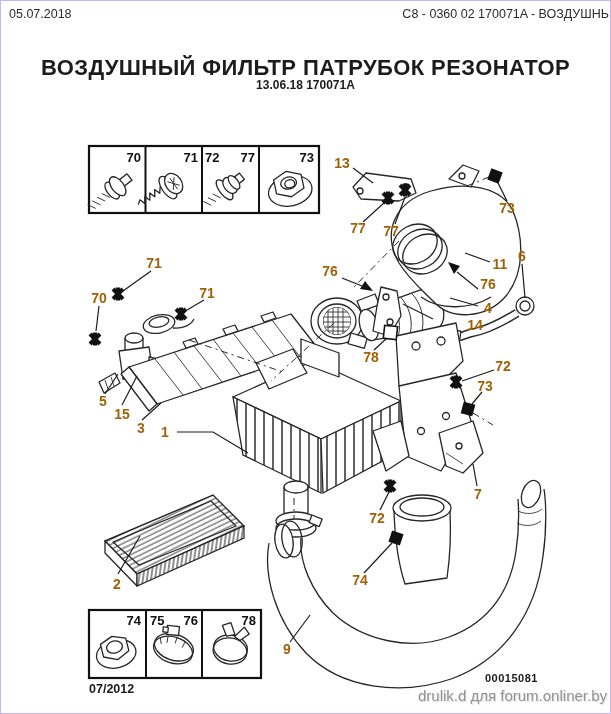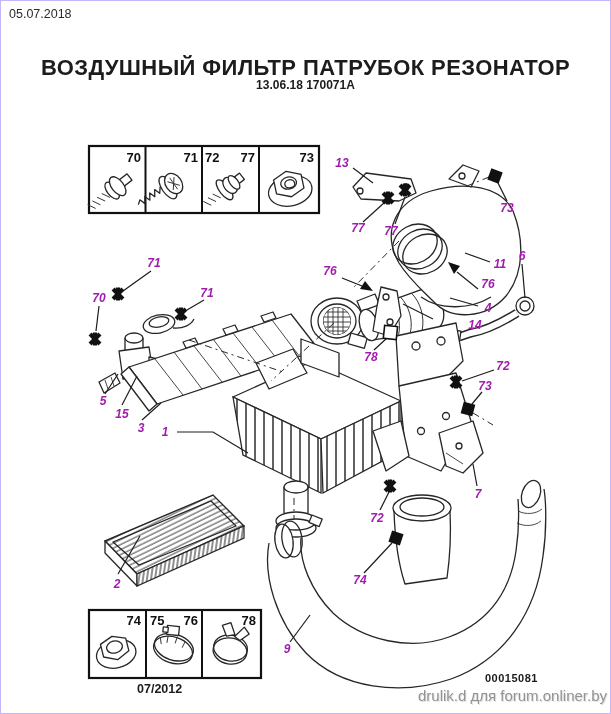--- a/index.html
+++ b/index.html
@@ -4,38 +4,39 @@
 <style>
   html,body{margin:0;padding:0;background:#fff;}
   #page{position:relative;width:611px;height:714px;background:#fff;overflow:hidden;
         font-family:"Liberation Sans",sans-serif;color:#1c1c1c;box-sizing:border-box;
         border:1px solid #c4b5fd;}
   .hdr-date{position:absolute;left:8px;top:6px;font-size:12.5px;color:#2b2b2b;}
   .hdr-ref{position:absolute;right:1px;top:6px;font-size:12.5px;color:#2b2b2b;white-space:nowrap;}
   .hdr-code{position:absolute;left:0;right:0;top:35px;text-align:center;font-size:12px;font-weight:bold;margin-top:42px;}
   .hdr-title{position:absolute;left:0;right:0;top:54px;text-align:center;font-size:22px;font-weight:bold;letter-spacing:.4px;}
   #diagram{position:absolute;left:0;top:0;width:611px;height:714px;}
-  .callout{position:absolute;transform:translate(-50%,-50%);font-size:12px;font-weight:bold;color:#a21caf;line-height:1;font-style:italic;}
-  .ft-rev{position:absolute;left:88px;top:681px;font-size:12.5px;font-weight:bold;margin-left:48px;}
+  .callout{position:absolute;transform:translate(-50%,-50%);font-size:14px;font-weight:bold;color:#a16207;line-height:1;}
+  .ft-rev{position:absolute;left:88px;top:681px;font-size:12.5px;font-weight:bold;}
   .ft-plate{position:absolute;left:484px;top:671px;font-size:11px;font-weight:bold;letter-spacing:.5px;}
   .ft-wm{position:absolute;right:3px;top:686px;font-size:15px;font-weight:normal;color:#939393;
          text-shadow:1px 1px 0 #e2e2e2;white-space:nowrap;}
   text.lg{font:bold 13px "Liberation Sans",sans-serif;fill:#111;}
   .ln{stroke:#1c1c1c;stroke-width:1.2;fill:none;}
   .dash{stroke:#2a2a2a;stroke-width:1;fill:none;stroke-dasharray:7 4 2 4;}
   .pt{stroke:#262626;stroke-width:1.3;fill:#fff;stroke-linejoin:round;}
   .ptn{stroke:#262626;stroke-width:1.3;fill:none;stroke-linejoin:round;}
   .thin{stroke:#333;stroke-width:.9;fill:none;}
 </style>
 </head>
 <body>
 
 <div id="page">
 
   <div class="hdr-date">05.07.2018</div>
+  <div class="hdr-ref">C8 - 0360 02 170071A - ВОЗДУШНЬ</div>
   <div class="hdr-code">13.06.18 170071A</div>
   <div class="hdr-title">ВОЗДУШНЫЙ ФИЛЬТР ПАТРУБОК РЕЗОНАТОР</div>
 
   <svg id="diagram" viewBox="0 0 611 714">
     <defs>
       <pattern id="pleats" width="4.5" height="10" patternUnits="userSpaceOnUse" patternTransform="rotate(64)">
         <rect width="4.5" height="10" fill="#fff"></rect>
           <line x1="1" y1="0" x2="1" y2="10" stroke="#555" stroke-width="1.1"></line>
       </pattern>
       <pattern id="pleatedge" width="4" height="10" patternUnits="userSpaceOnUse" patternTransform="rotate(8)">

